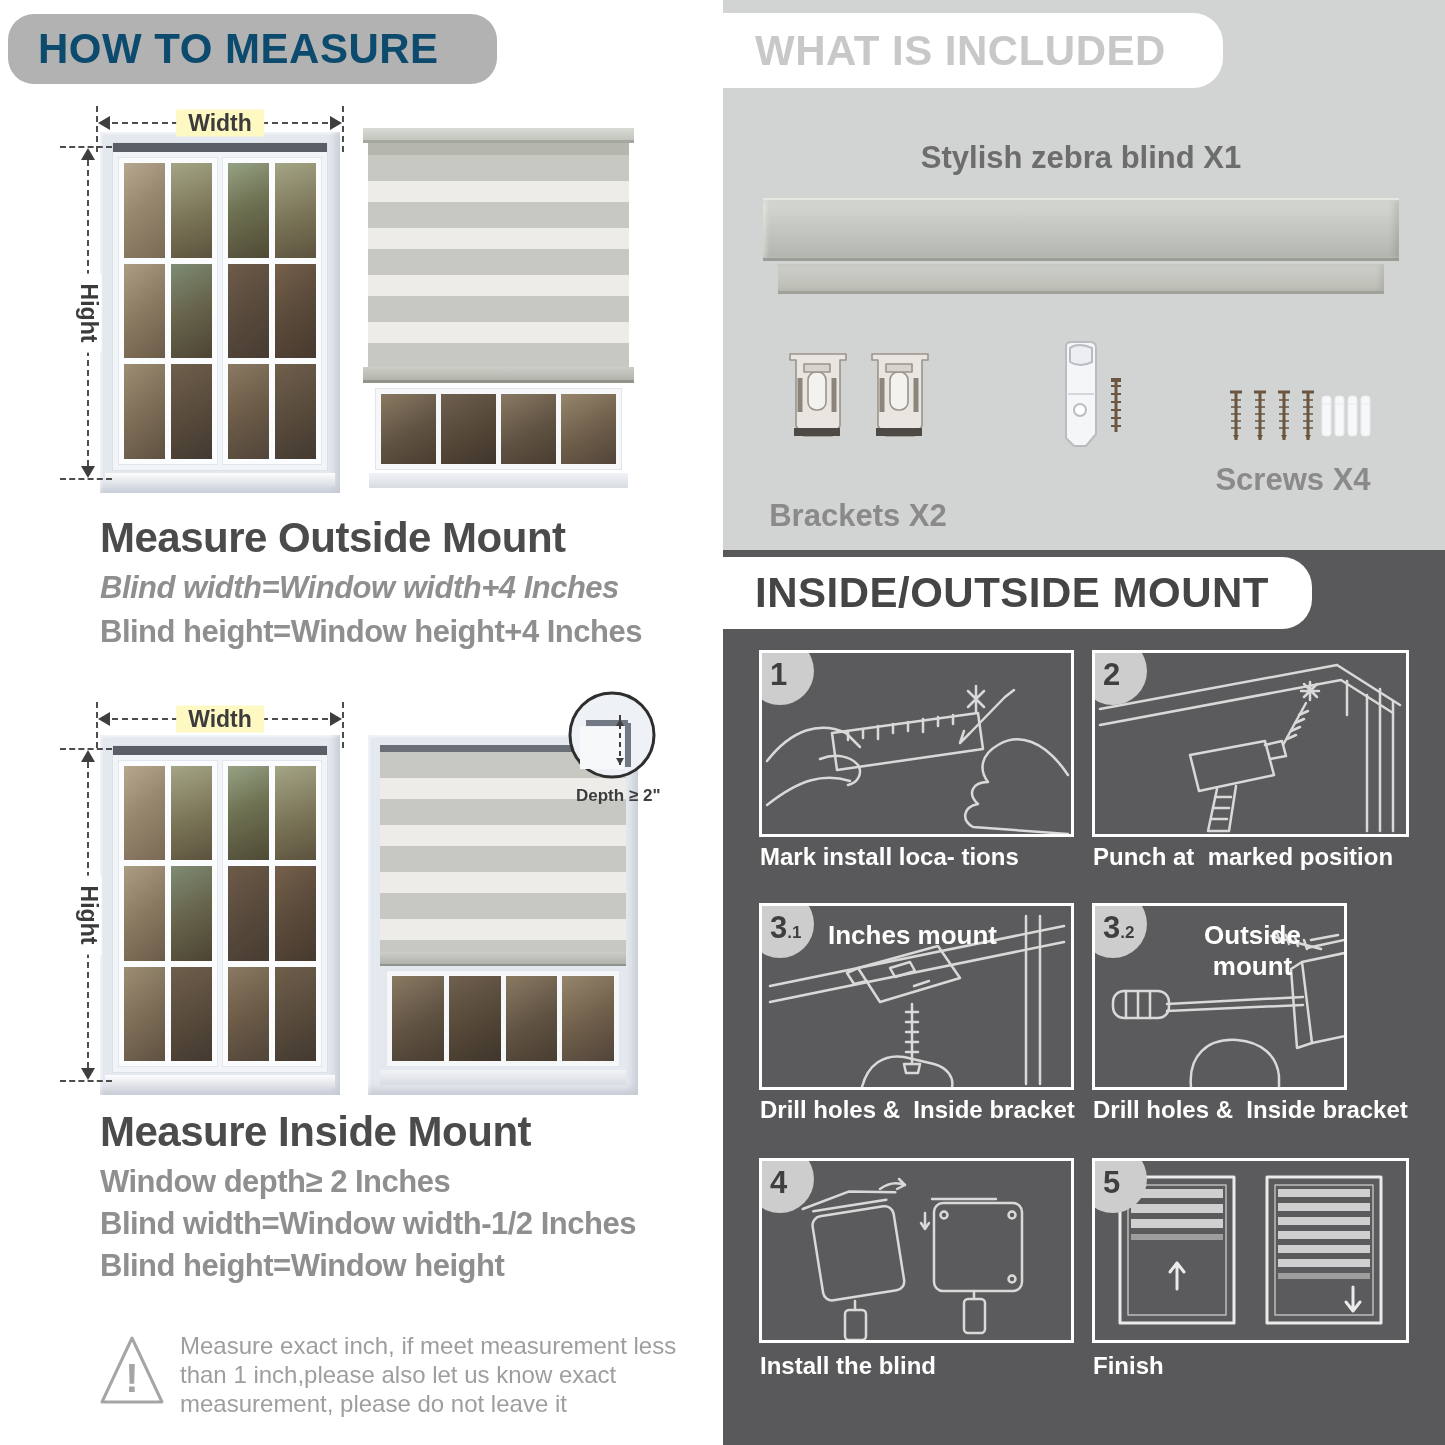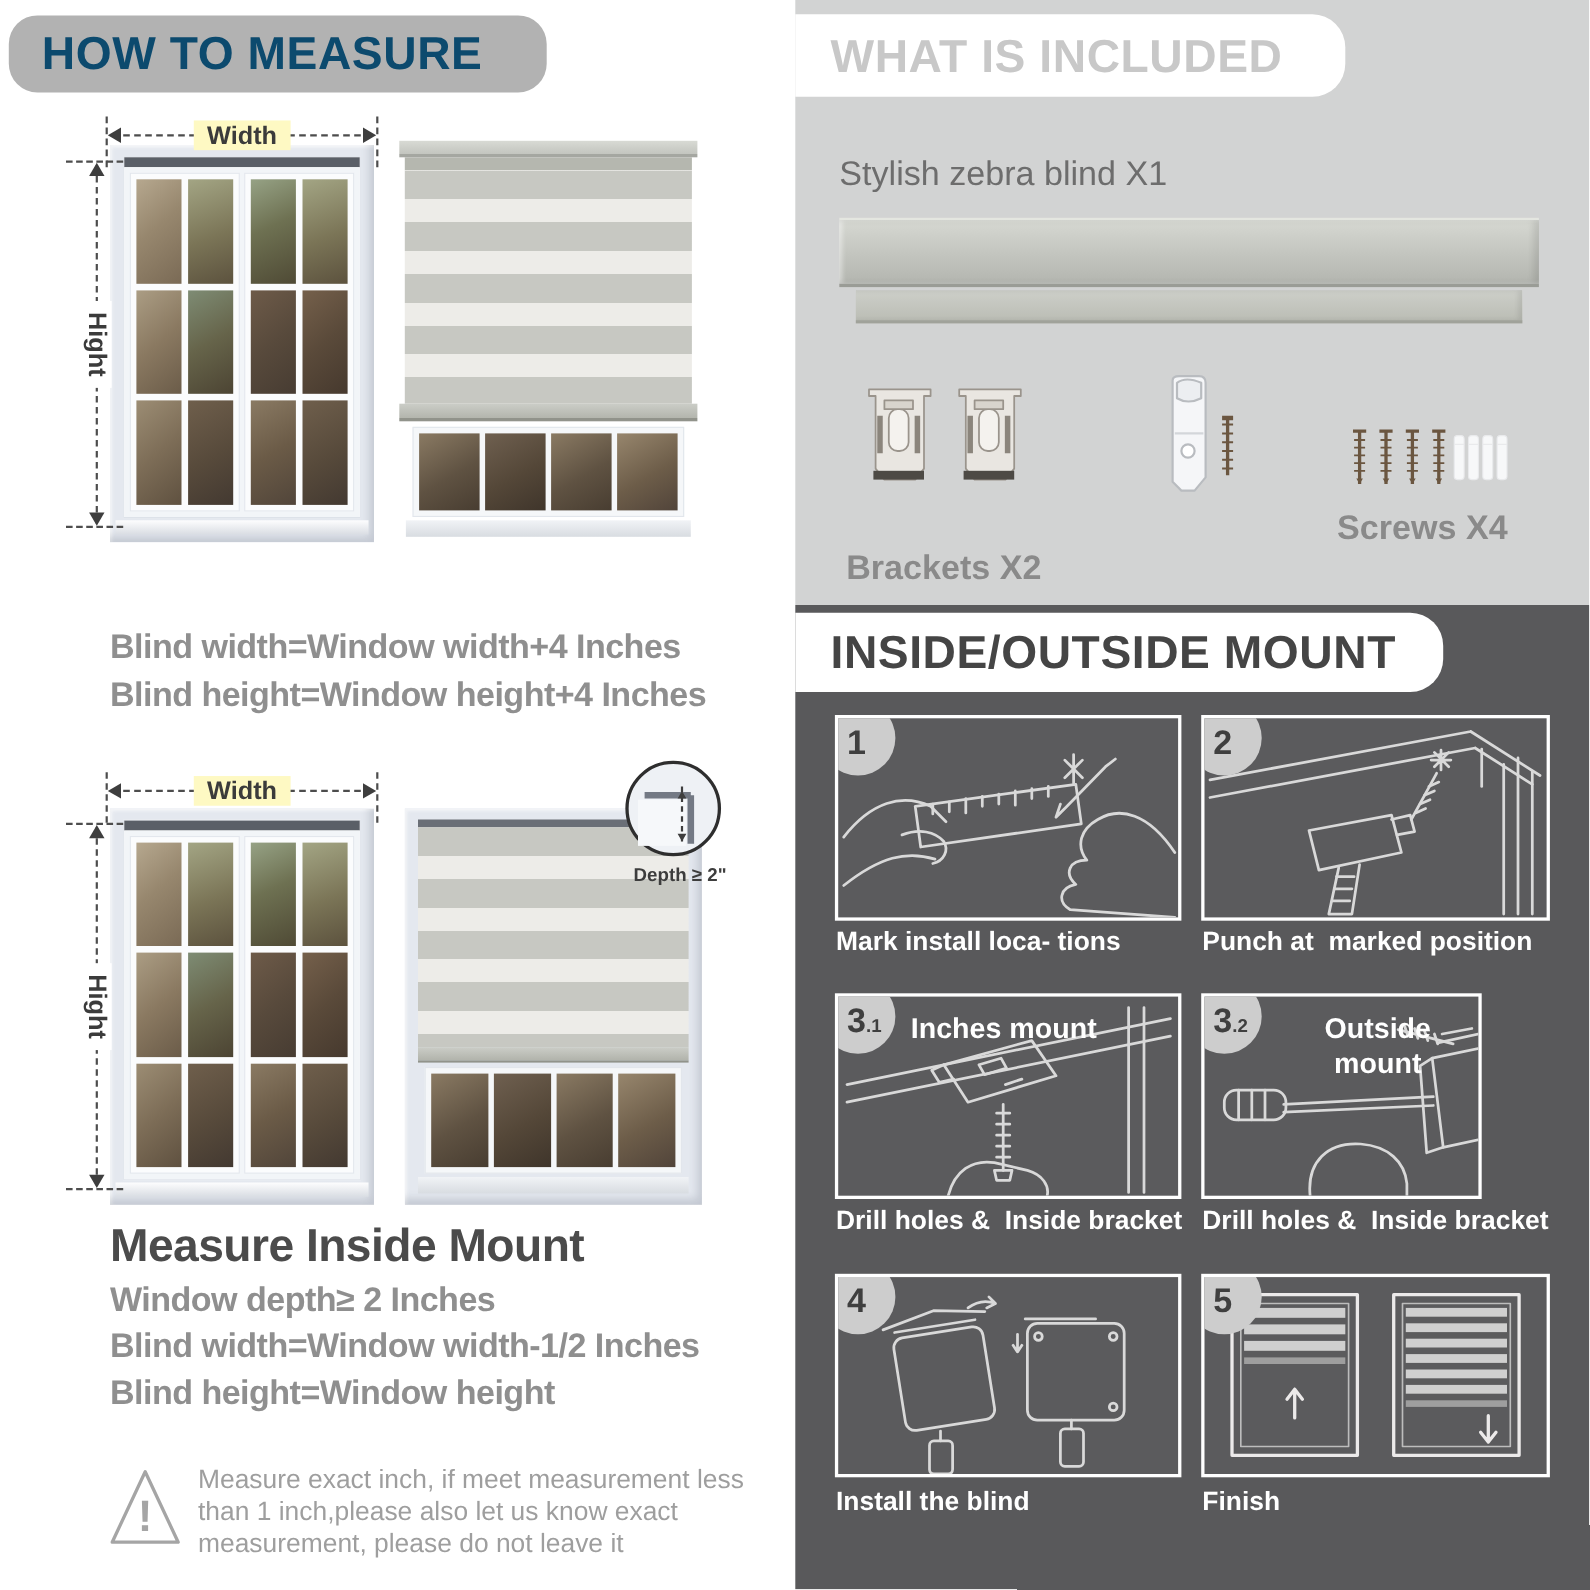--- a/index.html
+++ b/index.html
@@ -81,21 +81,21 @@
 
   
   .warn-text div{font-size:24px;color:#9e9e9e;line-height:29px;}
 
   
   .right-light{left:723px;top:0;width:722px;height:550px;background:#d2d3d3;}
   .right-dark{left:723px;top:550px;width:722px;height:895px;background:#59595b;}
   .wii-box{left:723px;top:13px;width:500px;height:75px;background:#fff;border-radius:0 30px 30px 0;
            display:flex;align-items:center;padding-left:32px;}
   .wii-box span{color:#c8c8c8;font-weight:bold;font-size:42px;letter-spacing:.5px;}
-  .blind-title{left:763px;top:140px;width:636px;text-align:left;font-weight:normal;font-size:31px;color:#6d6d6d;}
+  .blind-title{left:763px;top:140px;width:636px;text-align:center;font-weight:bold;font-size:31px;color:#6d6d6d;}
 
   .headrail{left:763px;top:198px;width:636px;height:63px;
             background:linear-gradient(180deg,#d6d8d2,#c6c8c2 45%,#b3b5af);
             border-top:2px solid #e4e6e0;border-bottom:3px solid #9a9c96;
             box-shadow:inset -5px 0 6px rgba(0,0,0,.10), inset 3px 0 4px rgba(255,255,255,.4);}
   .headrail-lip{left:778px;top:264px;width:606px;height:30px;
             background:linear-gradient(180deg,#cdcfc9,#bbbdb5);border-bottom:3px solid #a0a29a;
             box-shadow:inset -4px 0 5px rgba(0,0,0,.08);}
 
   .item-cap{position:absolute;font-weight:bold;font-size:31px;color:#8a8a8a;text-align:center;}
@@ -173,21 +173,22 @@
     <div class="brail"></div>
     <div class="bwin">
       <div class="bpane"></div>
         <div class="bpane"></div>
         <div class="bpane"></div>
         <div class="bpane"></div>
     </div>
     <div class="bsill"></div>
   </div>
 
-  <div class="abs formula" style="left:100px;top:570px;">Blind width=Window width+4 Inches</div>
+  <div class="abs sub-heading" style="left:100px;top:514px;">Measure Outside Mount</div>
+  <div class="abs formula" style="left:100px;top:570px;font-style:italic;">Blind width=Window width+4 Inches</div>
   <div class="abs formula" style="left:100px;top:614px;">Blind height=Window height+4 Inches</div>
 
   <div class="window" style="left:100px;top:735px;width:240px;height:360px;">
     <div class="win-inner">
       <div class="win-head"></div>
       <div class="sashes">
         <div class="sash">
           <div class="pane"></div>
             <div class="pane"></div>
             <div class="pane"></div>

